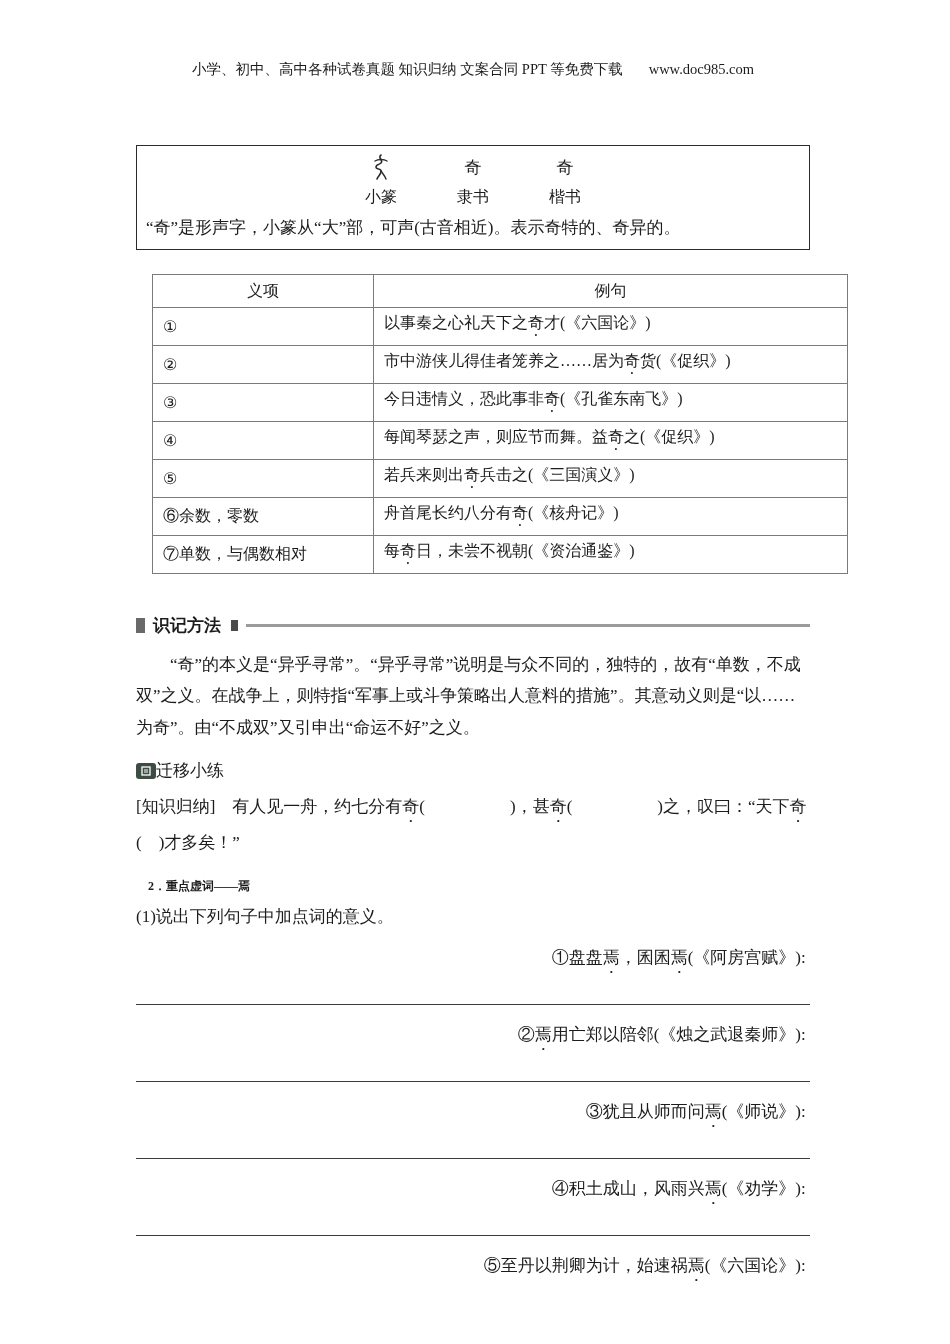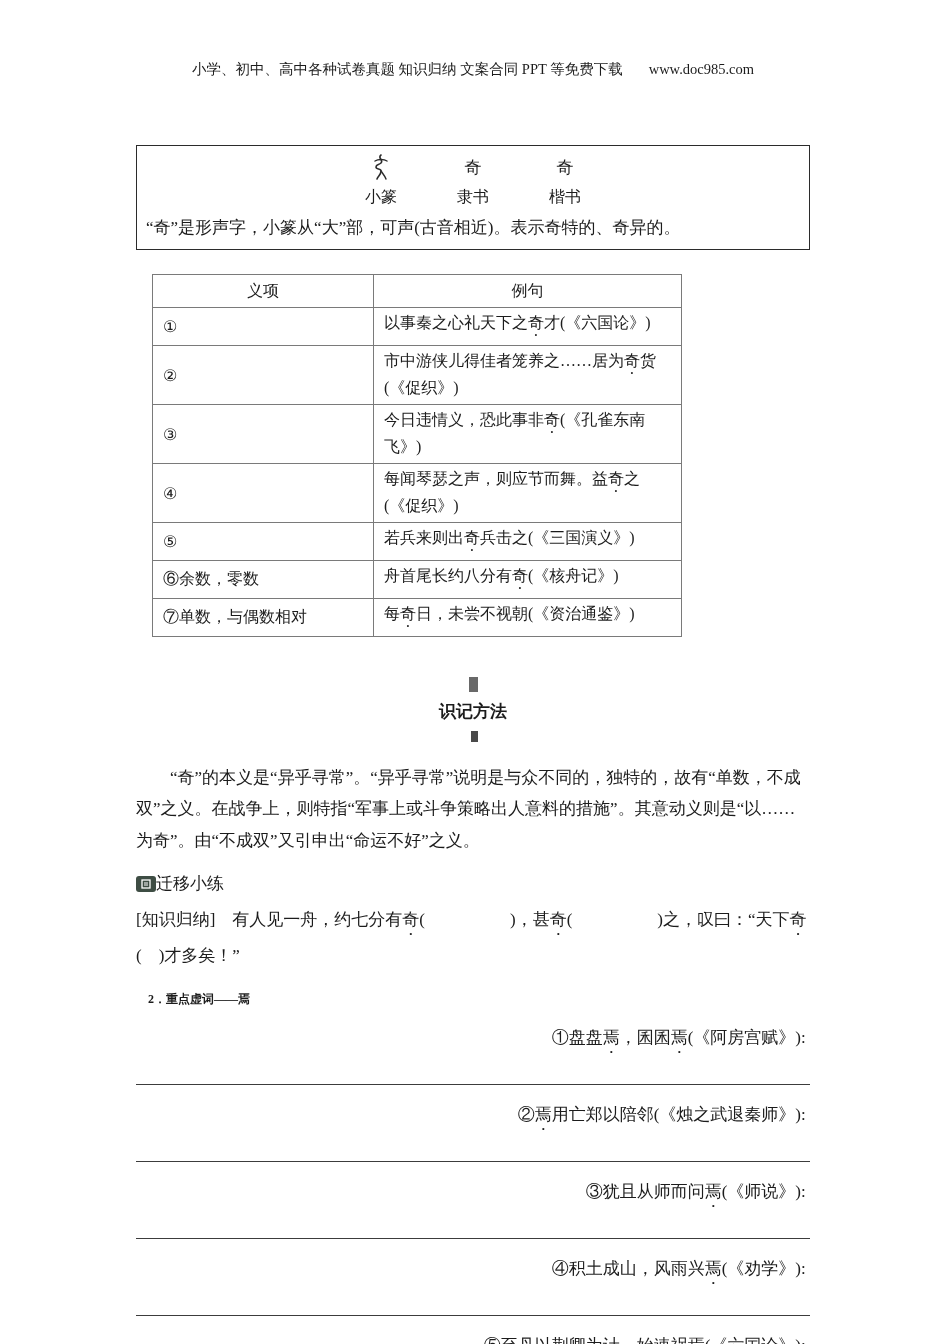--- a/index.html
+++ b/index.html
@@ -16,27 +16,27 @@
     text-emphasis:filled dot;text-emphasis-position:under right;
   }
   
   .char-box{margin-top:66px;border:1px solid #2b2b2b;padding:8px 9px 10px;}
   .scripts-row{display:flex;justify-content:center;gap:34px;}
   .script-col{display:flex;flex-direction:column;align-items:center;width:58px;}
   .script-char{font-size:17px;height:26px;display:flex;align-items:center;}
   .script-label{font-size:16px;margin-top:7px;}
   .char-desc{margin-top:8px;font-size:17px;}
   
-  .meaning-table{margin:24px 0 0 16px;width:530px;border-collapse:collapse;font-size:16px;table-layout:fixed;}
+  .meaning-table{margin:24px 0 0 16px;width:696px;border-collapse:collapse;font-size:16px;table-layout:fixed;}
   .meaning-table th,.meaning-table td{border:1px solid #7a7a7a;padding:5px 10px;height:22px;vertical-align:middle;}
   .meaning-table th{font-weight:400;text-align:center;}
   .meaning-table th:first-child{width:200px;}
   .meaning-table td{text-align:left;}
   
-  .section-rule{margin-top:40px;display:flex;align-items:center;gap:8px;flex-direction:column;}
+  .section-rule{margin-top:40px;display:flex;align-items:center;gap:8px;}
   .sec-bar{width:9px;height:15px;background:#696969;}
   .sec-title{font-size:17px;font-weight:700;}
   .sec-sq{width:7px;height:11px;background:#4a4a4a;margin-left:2px;}
   .sec-line{flex:1;height:3px;background:#9b9b9b;}
   .para{font-size:17px;line-height:1.85;margin:12px 0 0;}
   .indent{text-indent:2em;}
   
   .practice-head{margin-top:16px;display:flex;align-items:center;font-size:17px;}
   .practice-icon{width:20px;height:16px;background:#3e4d44;border-radius:3px;display:inline-flex;align-items:center;justify-content:center;flex:none;}
   .prompt{margin-top:8px;line-height:2.0;}
@@ -136,20 +136,21 @@
         <rect x="1" y="1" width="8" height="8" fill="none" stroke="#ffffff" stroke-width="1.3"></rect>
         <path d="M3 4 H7 M3 6 H7" stroke="#ffffff" stroke-width="1"></path>
       </svg>
     </span>
     <span class="b">迁移小练</span>
   </div>
 
   <p class="para prompt"><span class="b">[知识归纳]</span><span>　有人见一舟，约七分有</span><span class="dot">奇</span><span>(　　　　　)，甚</span><span class="dot">奇</span><span>(　　　　　)之，叹曰：“天下</span><span class="dot">奇</span><span>(　)才多矣！”</span></p>
 
   <h3 class="focus-heading">2．重点虚词——焉</h3>
+  <p class="focus-sub">(1)说出下列句子中加点词的意义。</p>
 
   <div class="qa">
     <div class="qa-line">
       <span class="qa-text"><span>①盘盘</span><span class="dot">焉</span><span>，囷囷</span><span class="dot">焉</span><span>(《阿房宫赋》): </span></span>
       <span class="fill"></span>
     </div>
     <div class="answer-line"></div>
   </div>
 
   <div class="qa">

